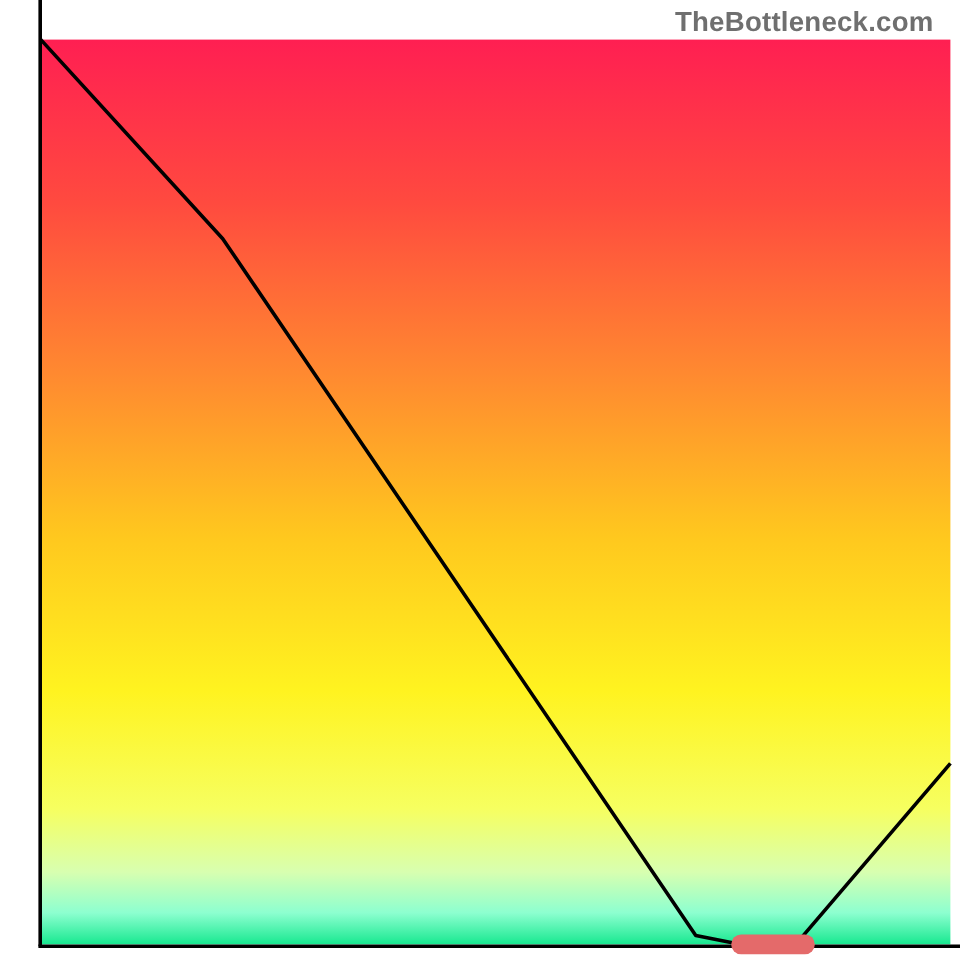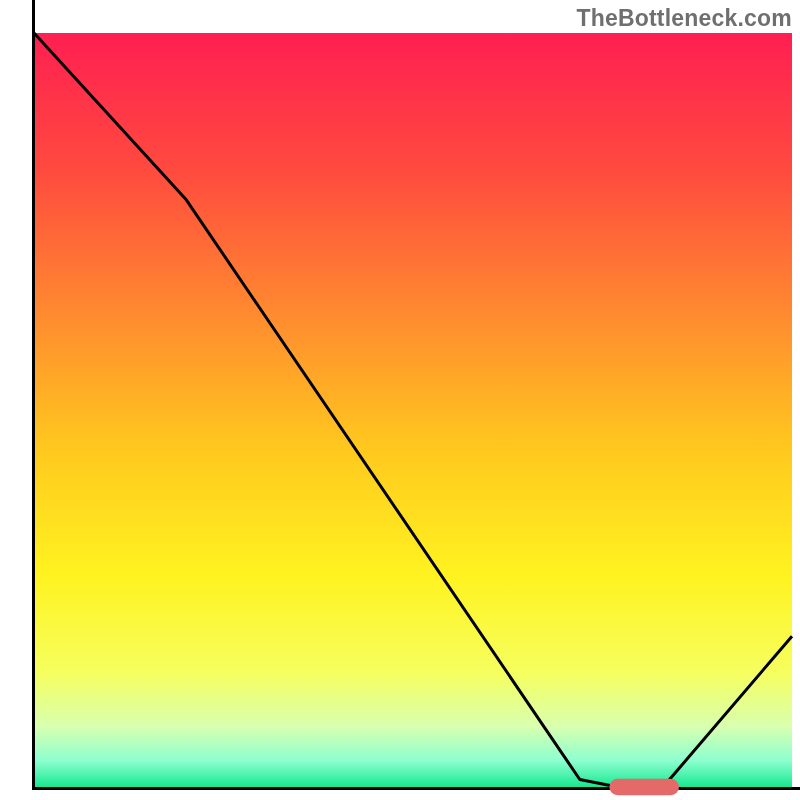--- a/index.html
+++ b/index.html
@@ -11,21 +11,21 @@
     font-family: Arial, Helvetica, sans-serif;
   }
   .container {
     position: relative;
     width: 800px;
     height: 800px;
   }
   .watermark {
     position: absolute;
     top: 5px;
-    right: 8px;
+    right: 22px;
     font-size: 23px;
     font-weight: bold;
     color: #6f6f6f;
     letter-spacing: 0.2px;
   }
   svg.chart {
     position: absolute;
     top: 0;
     left: 0;
   }

